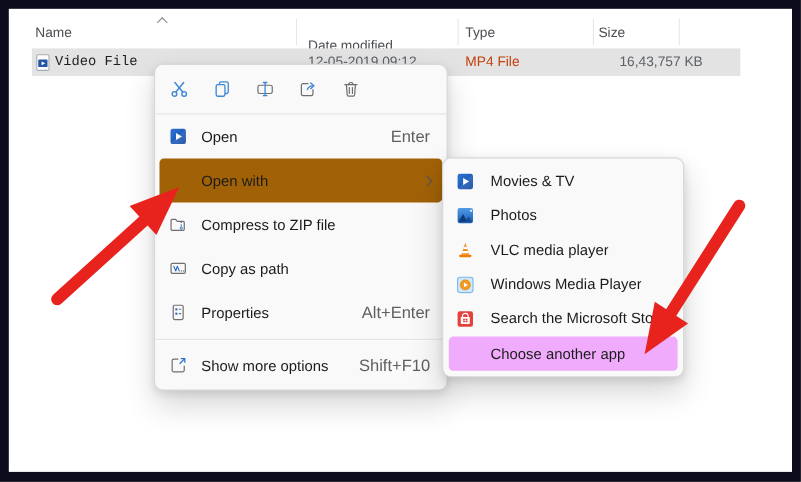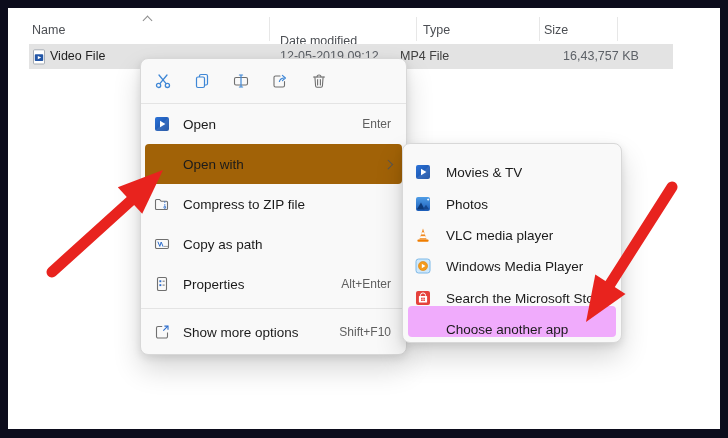--- a/index.html
+++ b/index.html
@@ -10,50 +10,50 @@
   
   .col-label { position:absolute; font-size:12.5px; color:#4c4f54; white-space:nowrap; }
   .hdr-sep { position:absolute; top:9px; width:1px; height:24px; background:#e7e7e7; }
   .sort-chevron { position:absolute; left:136px; top:9px; width:7px; height:7px;
     border-left:1.2px solid #8d8d8d; border-top:1.2px solid #8d8d8d; transform:rotate(45deg); }
 
   
   .file-row { position:absolute; left:21px; top:36px; width:644px; height:25px;
     background:#e3e3e3; z-index:1; }
   .file-row span { position:absolute; top:5px; font-size:12.5px; white-space:nowrap; }
-  .cell-name { left:21px; color:#1f1f1f; }
+  .cell-name { left:21px; color:#1f1f1f;font-family:Liberation Mono, monospace; }
   .cell-date { left:251px; color:#5d6167; }
-  .cell-type { left:371px; color:#404040; }
+  .cell-type { left:394px; color:#c2410c; }
   .cell-size { left:515px; width:114px; text-align:center; color:#5d6167; }
   .file-icon { position:absolute; left:2px; top:4px; width:16px; height:16px; }
 
   
   .menu { position:absolute; left:132px; top:50px; width:267px; height:297px;
     background:#f9f9f9; border:1px solid #d8d8d8; border-radius:8px; z-index:10;
     box-shadow:0 14px 28px rgba(0,0,0,.16), 0 3px 8px rgba(0,0,0,.10);
     display:flex; flex-direction:column; }
   .qa-row { height:44px; display:flex; align-items:center; padding-left:12px; gap:19px; }
   .qa-btn { width:20px; height:20px; display:flex; align-items:center; justify-content:center; }
   .menu-divider { height:1px; background:#e4e4e4; flex:none; }
   .menu-divider.lower { margin:4px 0 2px 0; }
   .mi { height:40px; display:flex; align-items:center; padding:0 15px 0 13px; }
   .mi .ico { width:16px; height:16px; flex:none; display:flex; align-items:center; justify-content:center; }
   .mi .lbl { margin-left:13px; font-size:13.5px; color:#1b1b1b; white-space:nowrap; }
-  .mi .sc { margin-left:auto; font-size:12px; color:#5f5f5f; white-space:nowrap;text-align:center; }
+  .mi .sc { margin-left:auto; font-size:15px; color:#5f5f5f; white-space:nowrap;text-align:center; }
   .mi.hovered { background:#a16207; border-radius:4px; margin:0 4px; padding:0 11px 0 9px; }
   .mi.tall { height:42px; }
   .chev-right { margin-left:auto; width:6.5px; height:6.5px;
     border-right:1.3px solid #555; border-top:1.3px solid #555; transform:rotate(45deg); }
 
   
   .submenu { position:absolute; left:394px; top:135px; width:220px; height:200px;
     background:#f9f9f9; border:1px solid #d8d8d8; border-radius:8px; z-index:11;
     box-shadow:0 14px 28px rgba(0,0,0,.16), 0 3px 8px rgba(0,0,0,.10);
     padding:5px 0; display:flex; flex-direction:column; }
-  .smi { height:31.5px; display:flex; align-items:flex-end; padding:0 10px 0 12px; }
+  .smi { height:31.5px; display:flex; align-items:center; padding:0 10px 0 12px; }
   .smi .ico { width:16px; height:16px; flex:none; display:flex; align-items:center; justify-content:center; }
   .smi .lbl { margin-left:15px; font-size:13.5px; color:#1b1b1b; white-space:nowrap; overflow:hidden; }
   .smi.highlighted { background:#f0abfc; border-radius:4px; margin:0 5px; padding:0 5px 0 7px; }
 
   
   .arrows { position:absolute; left:0; top:0; width:728px; height:438px; z-index:50; pointer-events:none; }
 
   svg { display:block; }
 </style>
 </head>

